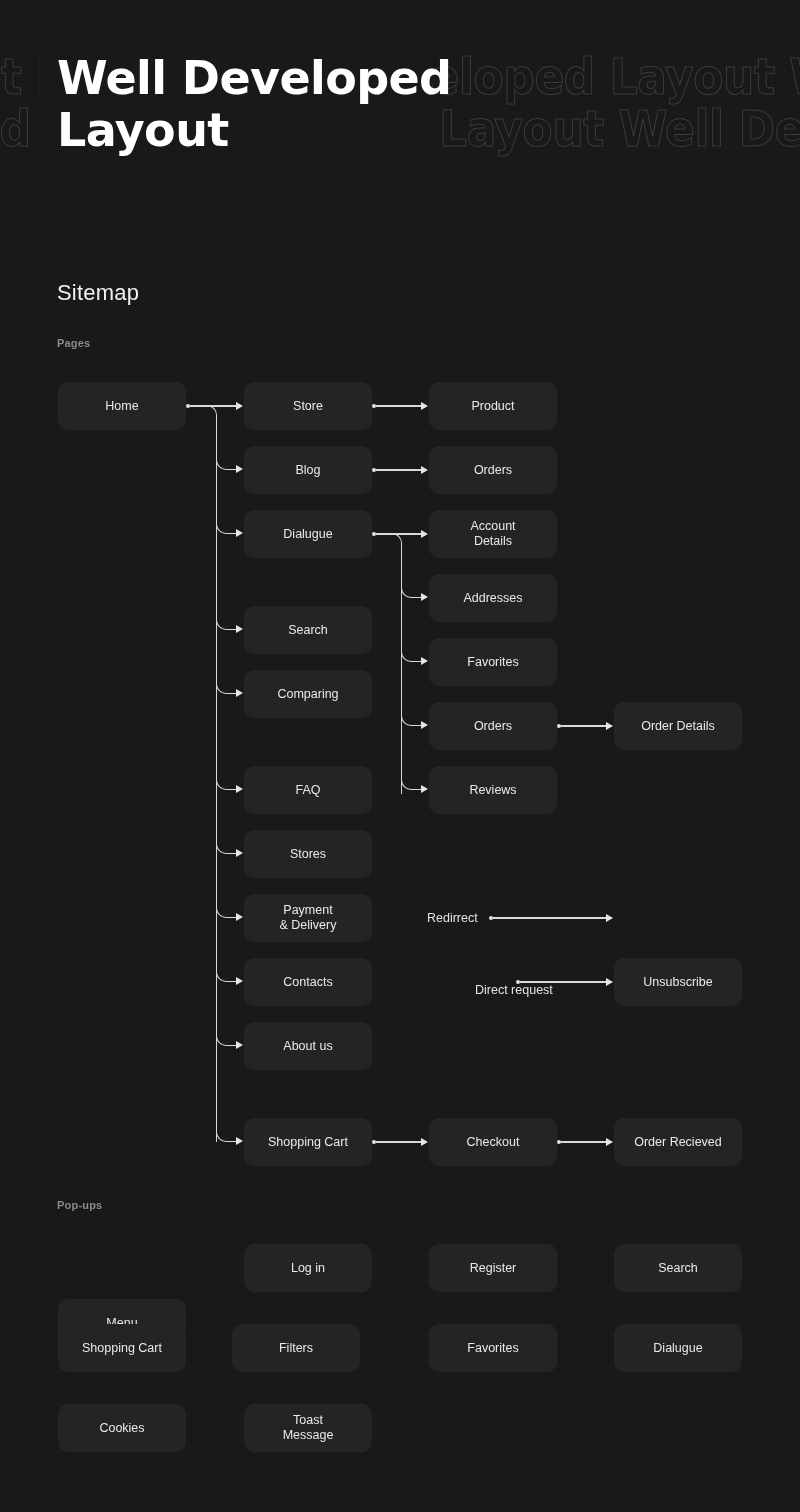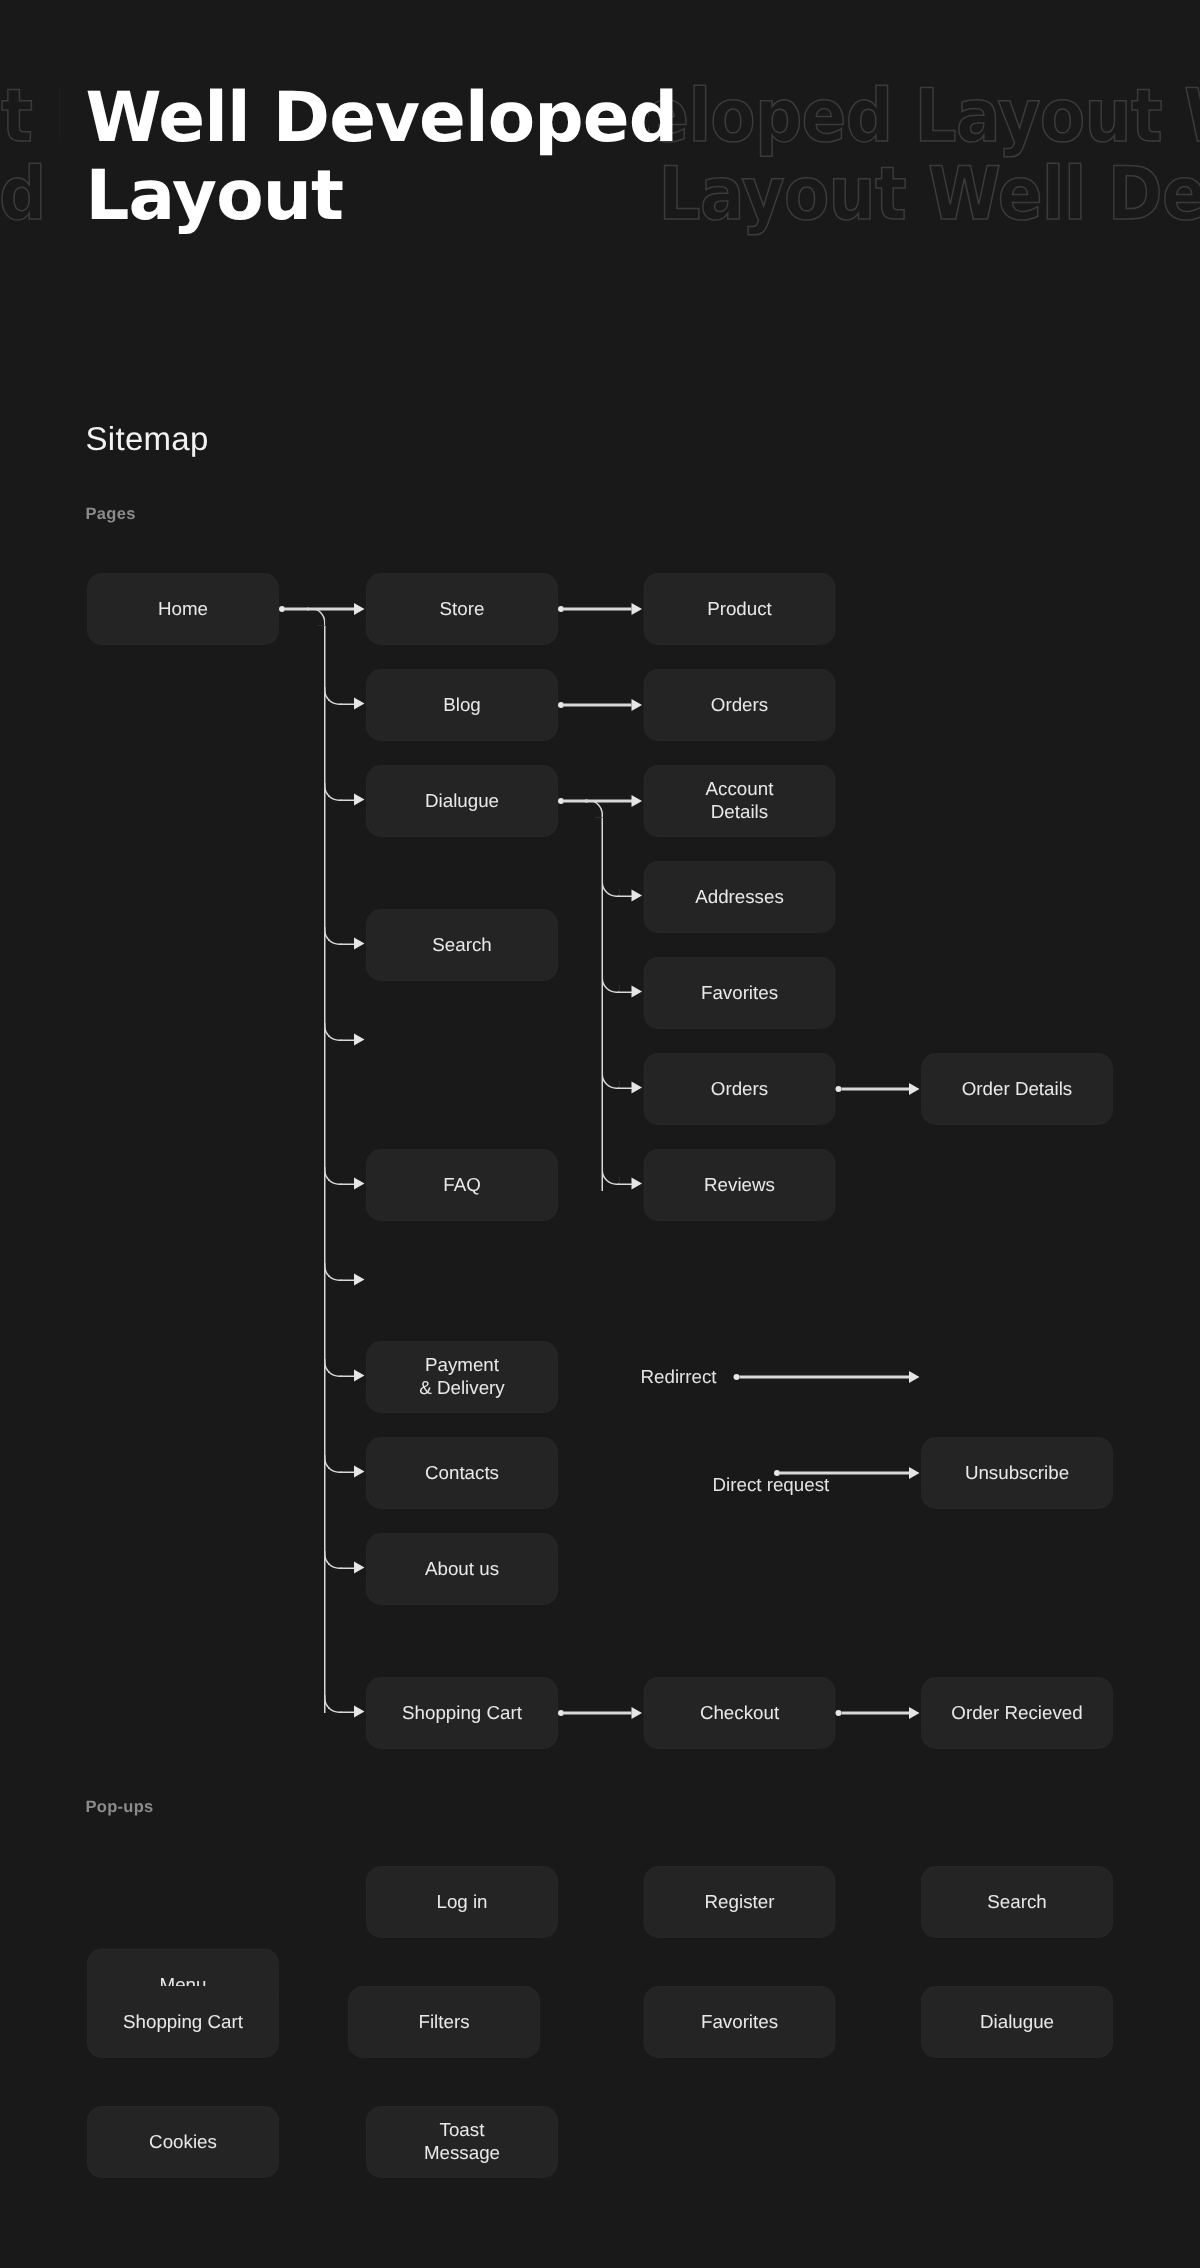--- a/index.html
+++ b/index.html
@@ -146,22 +146,28 @@
   </div>
   <div class="node" style="left:244px; top:446px;">
     <span>Blog</span>
   </div>
   <div class="node" style="left:244px; top:510px;">
     <span>Dialugue</span>
   </div>
   <div class="node" style="left:244px; top:606px;">
     <span>Search</span>
   </div>
+  <div class="node" style="left:244px; top:670px;">
+    <span>Comparing</span>
+  </div>
   <div class="node" style="left:244px; top:766px;">
     <span>FAQ</span>
+  </div>
+  <div class="node" style="left:244px; top:830px;">
+    <span>Stores</span>
   </div>
   <div class="node" style="left:244px; top:894px;align-items:center;">
     <span>
       <span>Payment</span>
       <span class="l2">&amp; Delivery</span>
     </span>
   </div>
   <div class="node" style="left:244px; top:958px;">
     <span>Contacts</span>
   </div>

